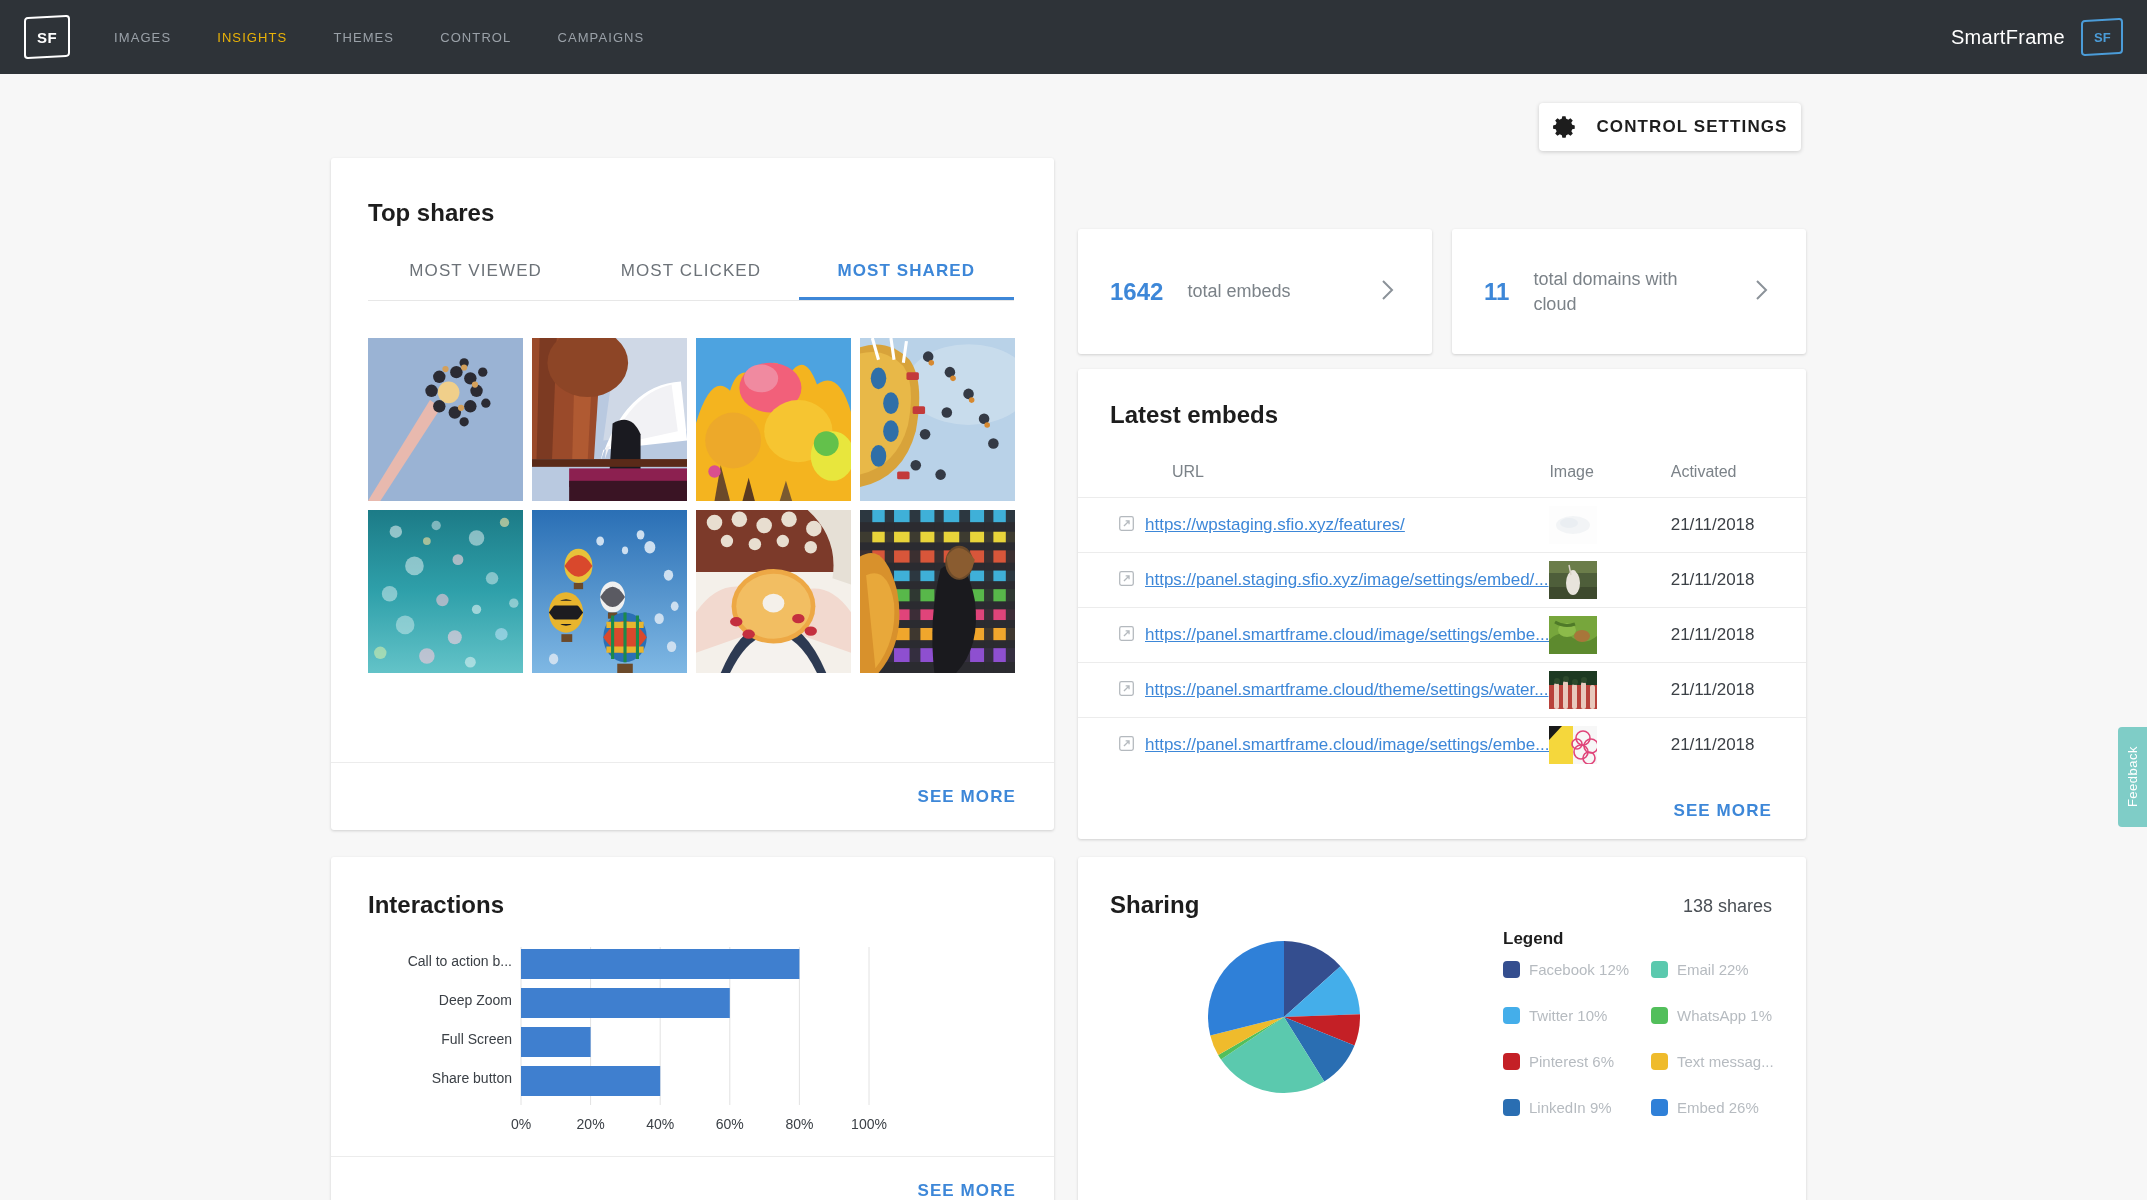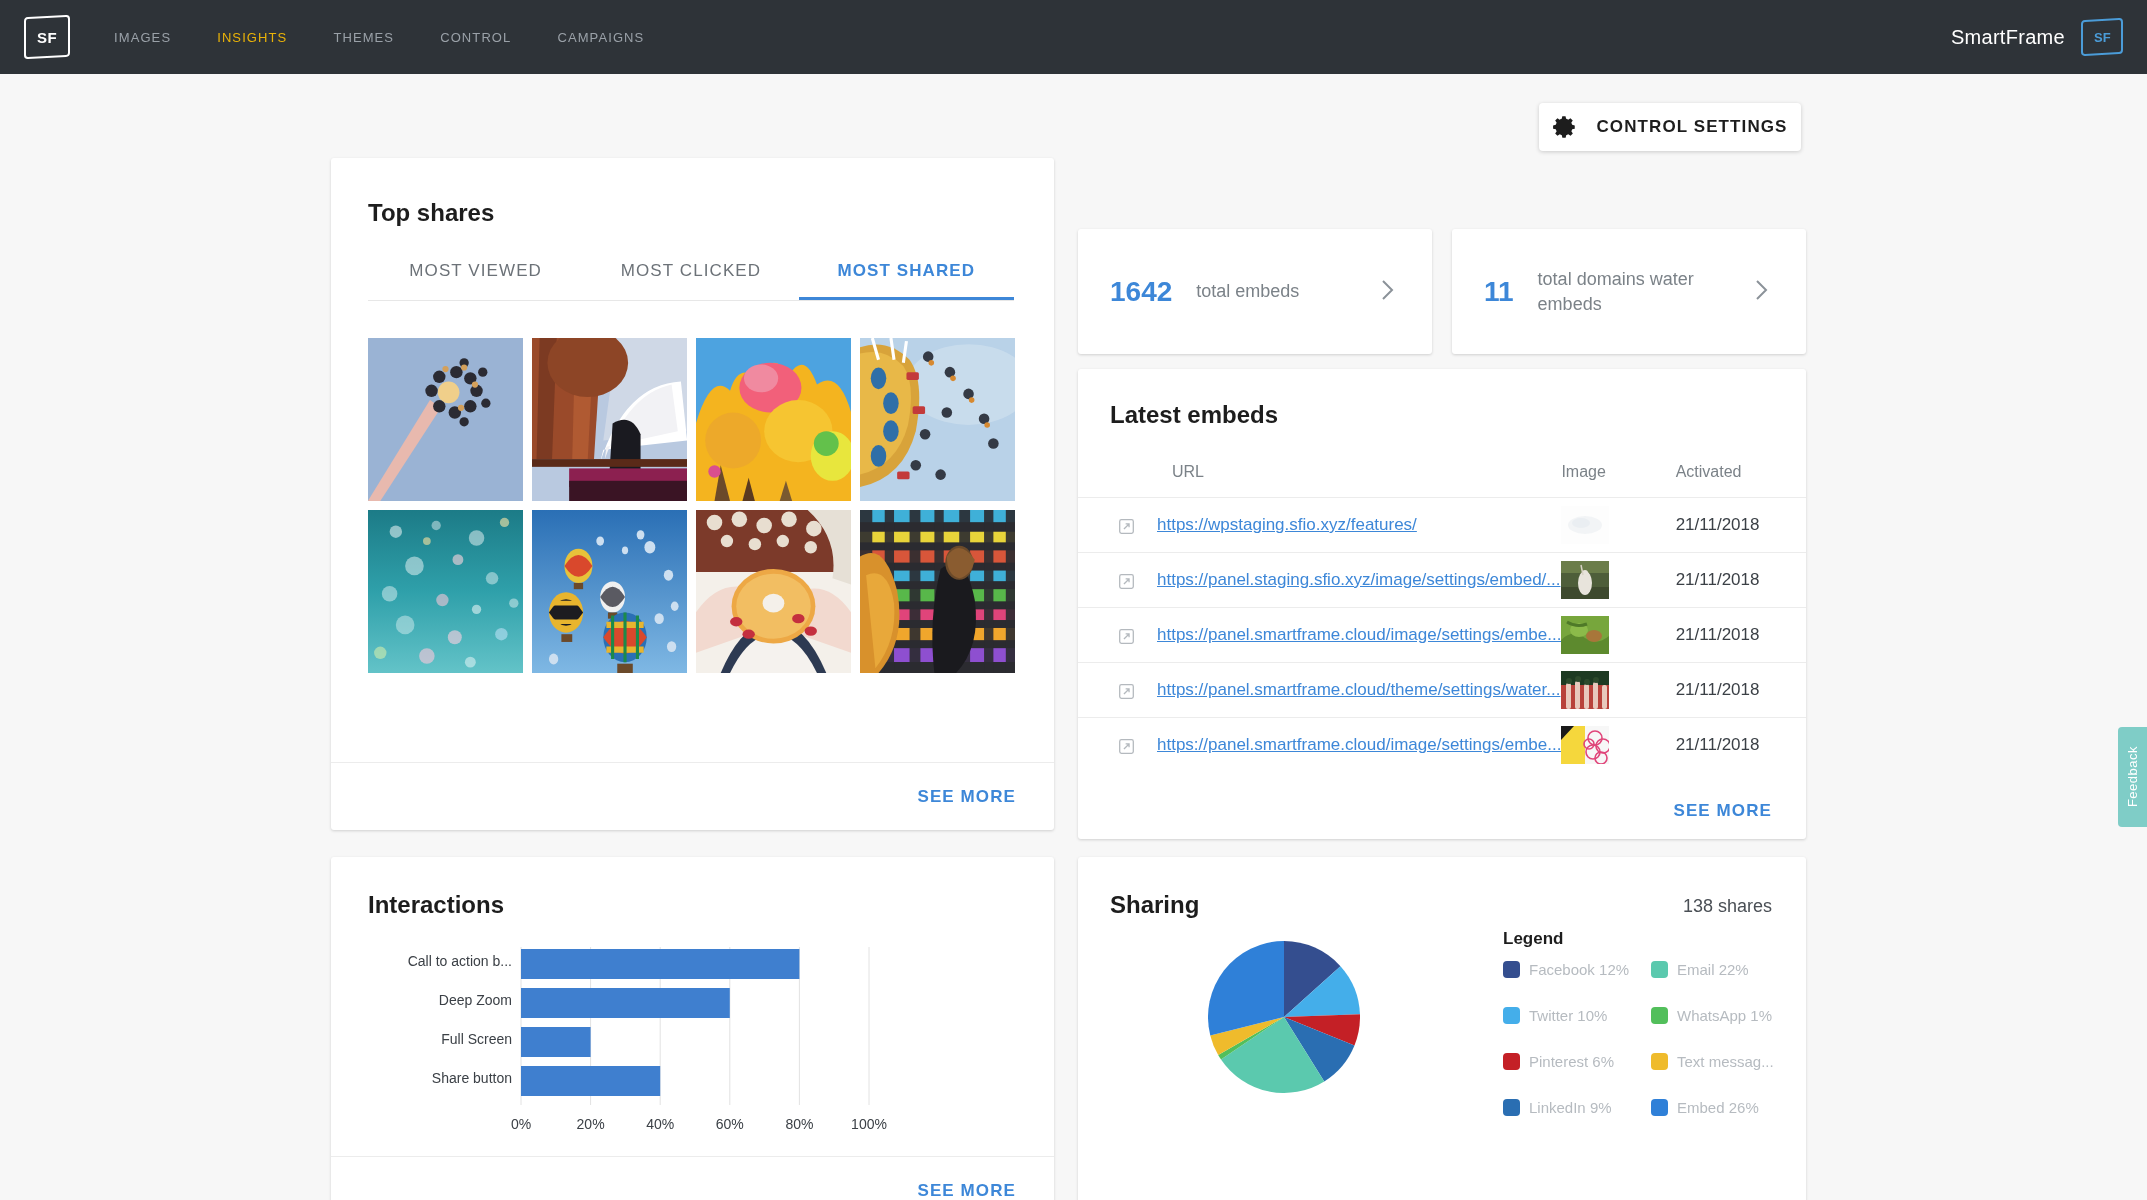--- a/index.html
+++ b/index.html
@@ -105,40 +105,40 @@
 
   
   .stat-card {
     position: absolute; background: #ffffff; border-radius: 3px;
     box-shadow: 0 1px 3px rgba(0,0,0,0.16);
     display: flex; align-items: center; cursor: pointer;
   }
   #stat-embeds { left: 1078px; top: 155px; width: 354px; height: 125px; }
   #stat-domains { left: 1452px; top: 155px; width: 354px; height: 125px; }
   .stat-num {
-    color: #3d87d8; font-size: 28px; font-weight: bold;
+    color: #3d87d8; font-size: 24px; font-weight: bold;
     margin-left: 32px; white-space: nowrap;
   }
   .stat-label { color: #7b8288; font-size: 18px; margin-left: 24px; line-height: 1.35; max-width: 170px; }
   .stat-chev { margin-left: auto; margin-right: 36px; color: #8b9299; }
 
   
   #card-embeds { left: 1078px; top: 295px; width: 728px; height: 470px; }
   #card-embeds .card-title { position: absolute; left: 32px; top: 32px; }
   table.embeds { position: absolute; left: 0; top: 86px; width: 100%; border-collapse: collapse; }
   table.embeds th {
     font-size: 16px; color: #7b8288; font-weight: normal;
     text-align: left; padding: 8px 0 16px 0;
   }
   table.embeds th.c-url { padding-left: 94px; }
   table.embeds th.c-img { text-align: left; width: 128px; }
   table.embeds th.c-act { text-align: left; width: 140px; }
   table.embeds td { border-top: 1px solid #ececec; height: 55px; vertical-align: middle; }
   table.embeds td.c-url { padding-left: 40px; }
-  .url-cell { display: flex; align-items: flex-end; gap: 22px; }
+  .url-cell { display: flex; align-items: flex-start; gap: 10px; }
   .url-link {
     color: #3d87d8; font-size: 17px; text-decoration: underline;
     cursor: pointer; white-space: nowrap;
   }
   .thumb-sm { width: 48px; height: 38px; overflow: hidden; display: block; }
   .thumb-sm svg { width: 100%; height: 100%; display: block; }
   .date-cell { font-size: 17px; color: #3b4046; }
   #card-embeds .see-more-wrap {
     position: absolute; right: 34px; bottom: 18px;
   }
@@ -480,21 +480,21 @@
     <div class="stat-label">total embeds</div>
     <div class="stat-chev">
       <svg width="16" height="24" viewBox="0 0 16 24">
           <path d="M3 3 L12 12 L3 21" stroke="#8b9299" stroke-width="2" fill="none"></path>
         </svg>
     </div>
   </div>
 
   <div class="stat-card" id="stat-domains">
     <div class="stat-num">11</div>
-    <div class="stat-label">total domains water embeds</div>
+    <div class="stat-label">total domains with cloud</div>
     <div class="stat-chev">
       <svg width="16" height="24" viewBox="0 0 16 24">
           <path d="M3 3 L12 12 L3 21" stroke="#8b9299" stroke-width="2" fill="none"></path>
         </svg>
     </div>
   </div>
 
   <div class="card" id="card-embeds">
     <div class="card-title">Latest embeds</div>
 

